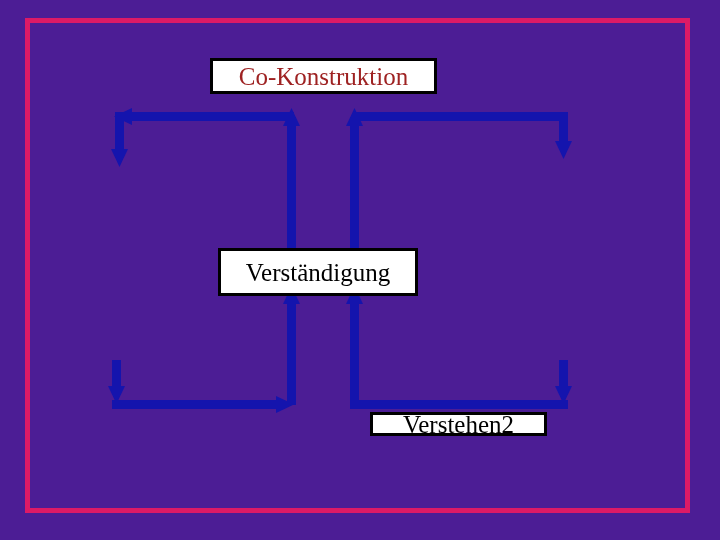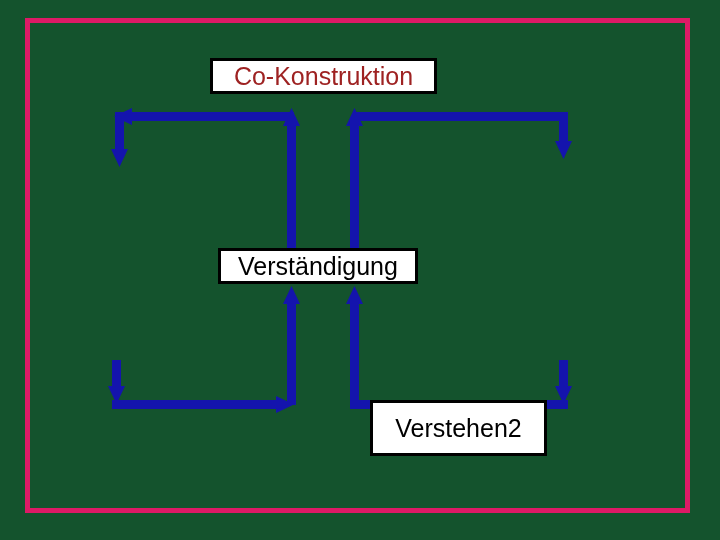--- a/index.html
+++ b/index.html
@@ -4,23 +4,23 @@
 <style>
   html, body {
     margin: 0;
     padding: 0;
     background: #ffffff;
   }
   #slide {
     position: relative;
     width: 720px;
     height: 540px;
-    background: #14532d;
+    background: #4c1d95;
     overflow: hidden;
-    font-family: Liberation Sans, sans-serif;
+    font-family: Liberation Serif, serif;
   }
   
   #frame {
     position: absolute;
     left: 25px;
     top: 18px;
     width: 665px;
     height: 495px;
     border: 5px solid #dd1a66;
     box-sizing: border-box;
@@ -41,29 +41,29 @@
   .node span {
     font-size: 25px;
     line-height: 1;
     letter-spacing: 0px;
   }
   #node-co {
     left: 210px;  top: 58px;  width: 227px; height: 36px;
   }
   #node-co span { color: #9e2222; }
   #node-vst {
-    left: 218px; top: 248px; width: 200px; height: 36px; align-items: center;
+    left: 218px; top: 248px; width: 200px; height: 48px; align-items: center;
   }
   #node-vst span { color: #000000; }
   #node-v1 {
     left: 116px; top: 412px; width: 177px; height: 40px;
   }
   #node-v1 span { color: #000000; }
   #node-v2 {
-    left: 370px; top: 400px; width: 177px; height: 56px;
+    left: 370px; top: 412px; width: 177px; height: 24px;
   }
   #node-v2 span { color: #000000; }
 
   
   #arrows {
     position: absolute;
     left: 0; top: 0;
     width: 720px; height: 540px;
     z-index: 2;
   }

